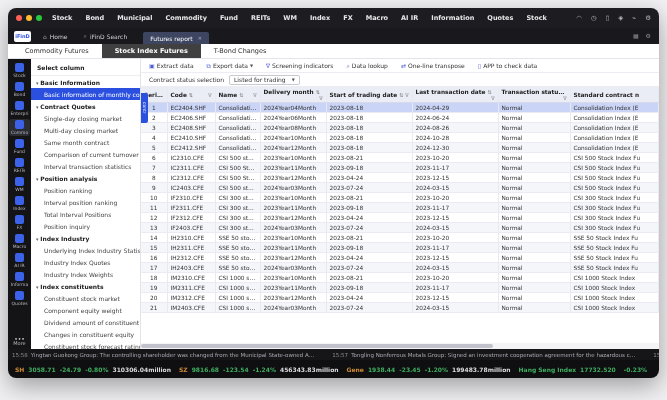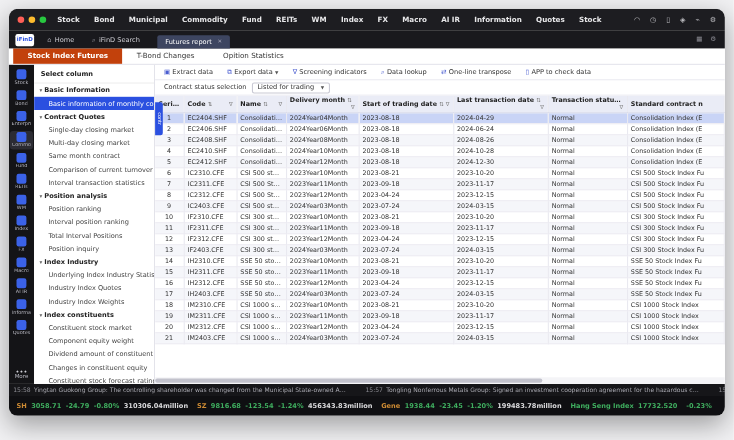--- a/index.html
+++ b/index.html
@@ -25,21 +25,21 @@
   .nav-item .g { font-size:6px; color:#9a9aa2; }
   .doc-tab { background:#3d4560; color:#fff; font-size:6px; height:12px; padding:0 7px; border-radius:2px 2px 0 0;
              display:flex; align-items:center; gap:5px; margin-top:4px; }
   .doc-tab .x { color:#aab; font-size:5px; }
   .nav-right { position:absolute; right:8px; top:4px; display:flex; gap:7px; }
   .nav-right span { color:#8c8c94; font-size:6px; }
 
   
   .tabrow { height:15px; background:#fff; border-bottom:1px solid #e3e3ea; display:flex; flex:none; padding-left:4px; }
   .main-tab { font-size:6.5px; color:#333; padding:0 13px; display:flex; align-items:center; white-space:nowrap; }
-  .main-tab.active { background:#c2410c; color:#fff; font-weight:bold; }
+  .main-tab.active { background:#404040; color:#fff; font-weight:bold; }
 
   
   .mainarea { flex:1; display:flex; min-height:0; position:relative; }
 
   
   .rail { width:23px; background:#141417; flex:none; display:flex; flex-direction:column; align-items:center; padding-top:3px; }
   .rail-item { width:21px; display:flex; flex-direction:column; align-items:center; margin-bottom:2px; padding:1px 0; border-radius:3px; }
   .rail-item.active { background:#2c2c33; }
   .rail-ico { width:9px; height:9px; border-radius:2px; background:#3b62e8; margin-bottom:1px; }
   .rail-lbl { color:#b9b9c2; font-size:4.5px; max-width:21px; overflow:hidden; white-space:nowrap; }
@@ -151,23 +151,23 @@
       <span class="x">✕</span>
     </div>
     <div class="nav-right">
       <span>▦</span>
       <span>⚙</span>
     </div>
   </div>
 
   <div class="tabrow">
 
+  <div class="main-tab">Commodity Futures</div>
       <div class="main-tab active">Stock Index Futures</div>
       <div class="main-tab">T-Bond Changes</div>
-      <div class="main-tab">Opition Statistics</div>
     </div>
 
   <div class="mainarea">
 
     <div class="rail">
       <div style="display:contents">
         
       <div class="rail-item">
             <span class="rail-ico"></span>
             <span class="rail-lbl">Stock</span>

